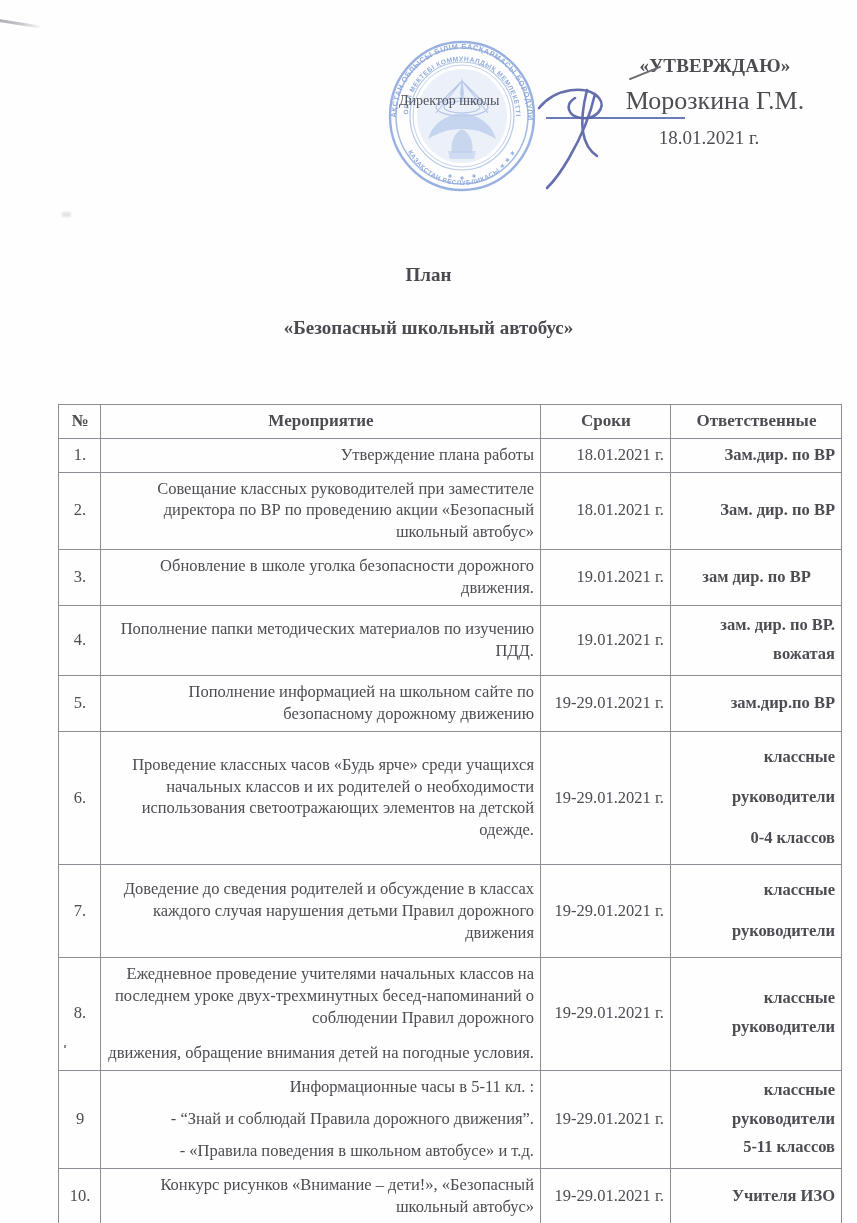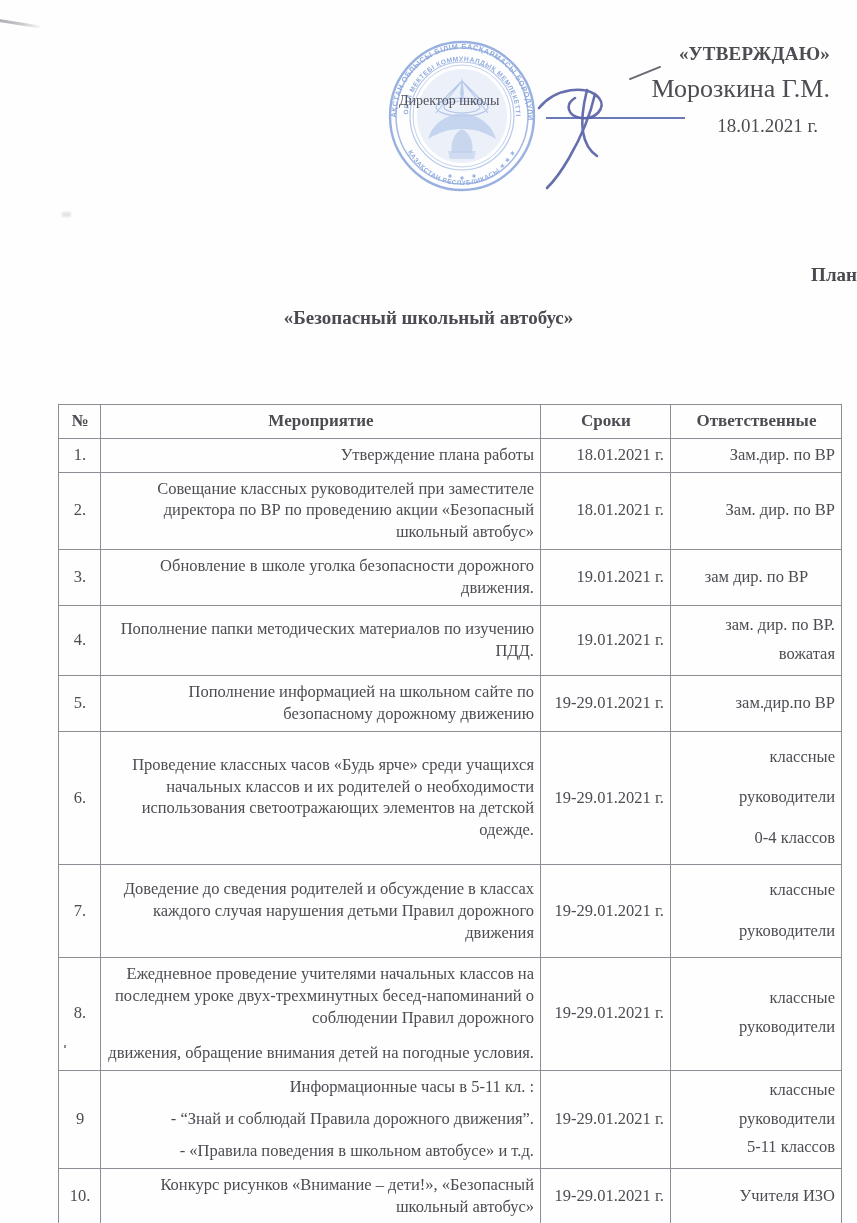--- a/index.html
+++ b/index.html
@@ -41,23 +41,23 @@
     width: 9px;
     height: 5px;
     background: #e3e3e6;
     filter: blur(1.1px);
   }
 
   
   .approval {
     position: absolute;
     left: 600px;
-    top: 42px;
+    top: 54px;
     width: 230px;
-    text-align: right;
+    text-align: center;
   }
   .approval-title {
     font-size: 19px;
     font-weight: bold;
     letter-spacing: .2px;
     line-height: 1.25;
   }
   .approval-name {
     font-size: 26px;
     line-height: 1.5;
@@ -128,21 +128,21 @@
   .doc-title {
     position: absolute;
     left: 0;
     right: 0;
     top: 264px;
     text-align: center;
     font-weight: bold;
     font-size: 19px;
     color: #4a4a51;
   }
-  .doc-title .l1 { margin-bottom: 21px; text-align: right; }
+  .doc-title .l1 { margin-bottom: 31px; }
   .doc-title .l2 { margin-bottom: 21px; }
   .doc-title .l3 { margin-bottom: 20px; }
   .doc-title .l4 { }
 
   
   .plan-table {
     position: absolute;
     left: 58px;
     top: 404px;
     width: 783px;
@@ -166,21 +166,21 @@
     padding-bottom: 5px;
     font-size: 17px;
   }
   .col-num   { width: 42px;  text-align: center; }
   .col-event { width: 440px; }
   .col-term  { width: 130px; }
   .col-resp  { width: 171px; }
 
   td.num { text-align: center; vertical-align: middle; font-size: 16.5px; }
   td.term { vertical-align: middle; white-space: nowrap; font-size: 16.5px; }
-  td.resp { vertical-align: middle; }
+  td.resp { vertical-align: middle; font-weight: bold; }
   td.event { vertical-align: middle; }
 
   .resp-lines { line-height: 1.75; }
   .resp-lines .ln { display: block; }
   .resp-lines .ln.indent { padding-left: 5px; }
   .resp-gap { line-height: 2.45; }
 
   .event-gapped .seg1 { display: block; }
   .event-gapped .seg2 { display: block; margin-top: 13px; }
 

